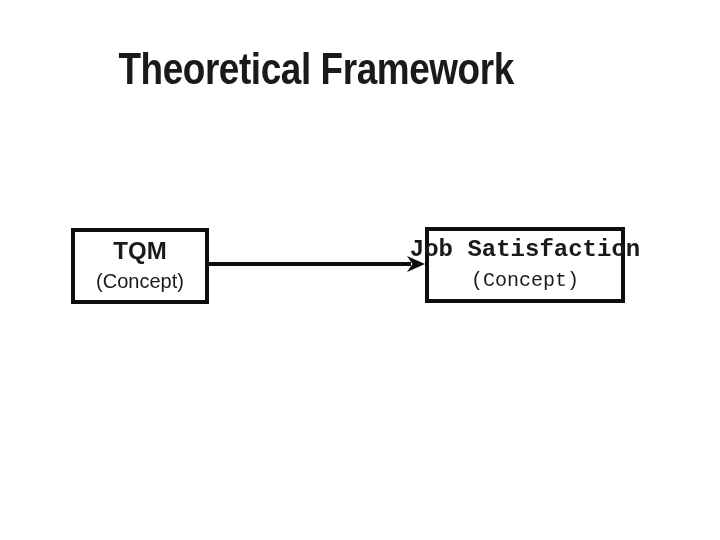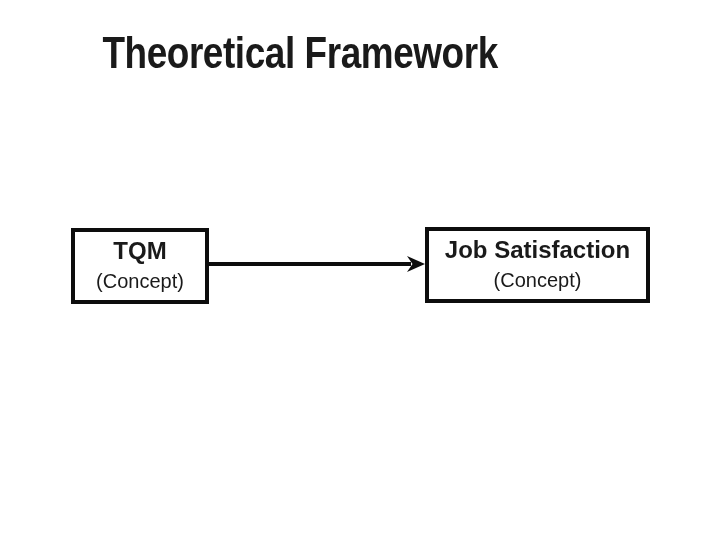--- a/index.html
+++ b/index.html
@@ -13,21 +13,21 @@
     height: 540px;
     background: #ffffff;
     overflow: hidden;
     font-family: "Liberation Sans", sans-serif;
   }
   .slide-title {
     position: absolute;
     top: 28px;
     left: 0;
     width: 601px;
-    margin: 0;
+    margin: 16px;
     text-align: center;
     font-size: 45px;
     font-weight: 700;
     line-height: 50px;
     color: #1a1a1a;
     white-space: nowrap;
   }
   .slide-title .title-text {
     display: inline-block;
     transform: scaleX(0.82);
@@ -48,22 +48,23 @@
   }
   .box-tqm {
     left: 71px;
     top: 228px;
     width: 138px;
     height: 76px;
   }
   .box-job-satisfaction {
     left: 425px;
     top: 227px;
-    width: 225px;
+    width: 200px;
     height: 76px;
+    font-family: Liberation Mono, monospace;
   }
   .box-label {
     font-size: 24px;
     font-weight: 700;
     line-height: 31px;
     white-space: nowrap;
   }
   .box-sublabel {
     font-size: 20px;
     font-weight: 400;

